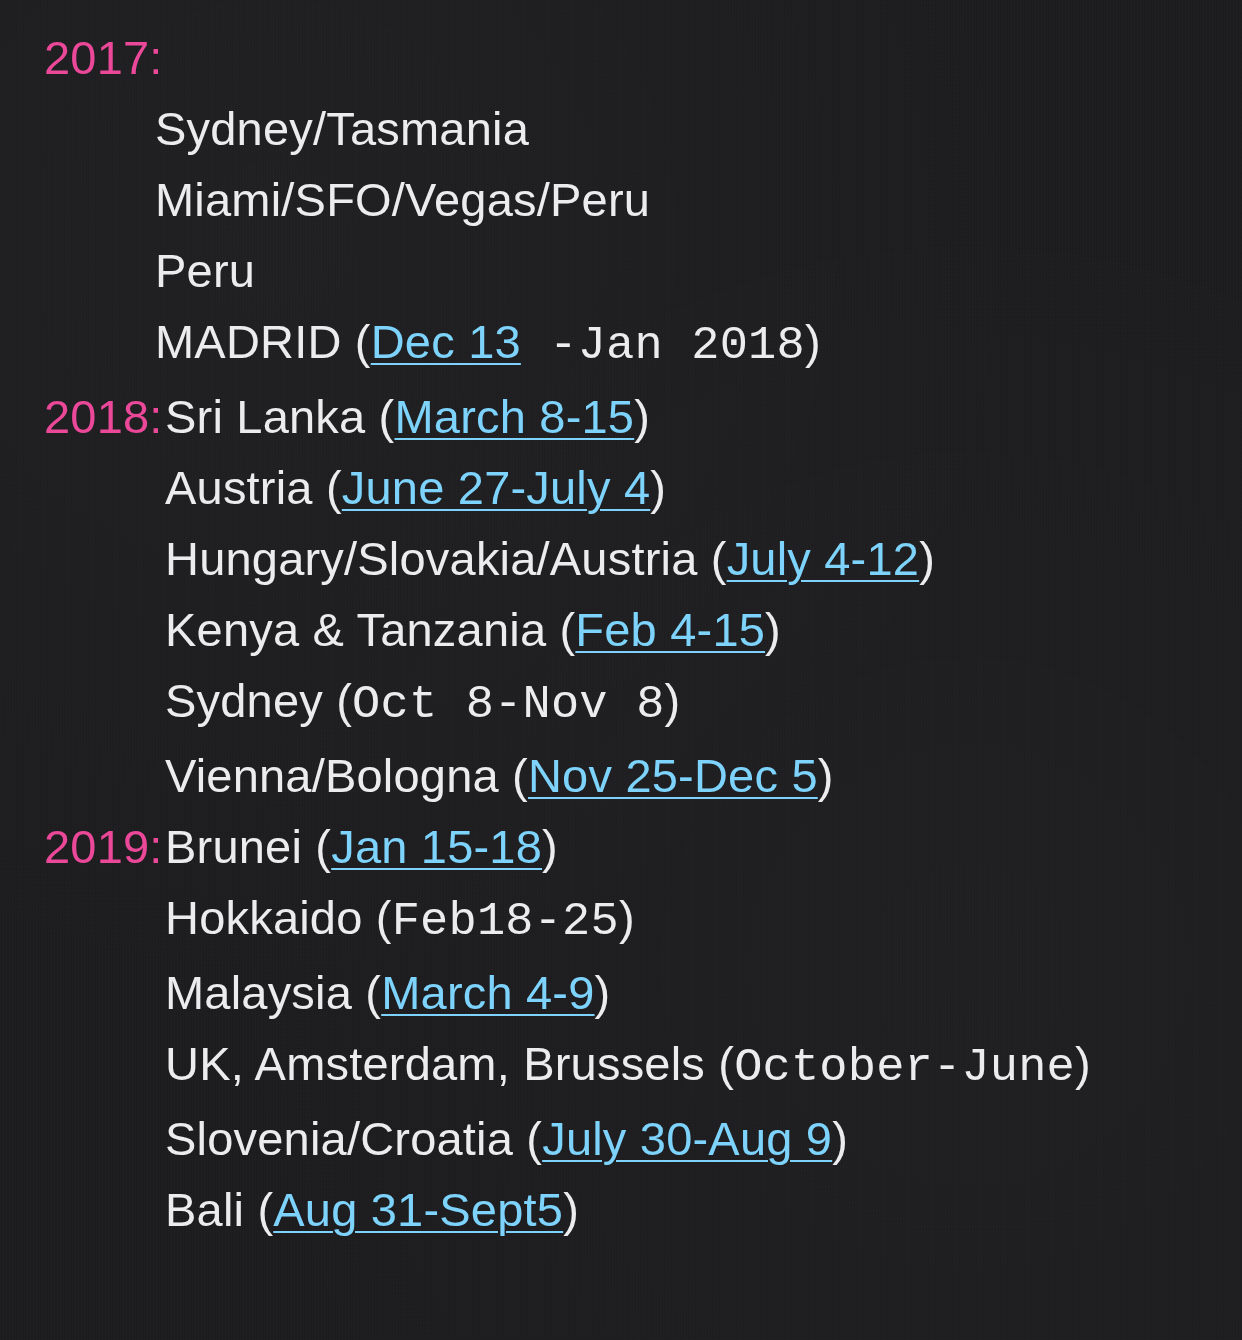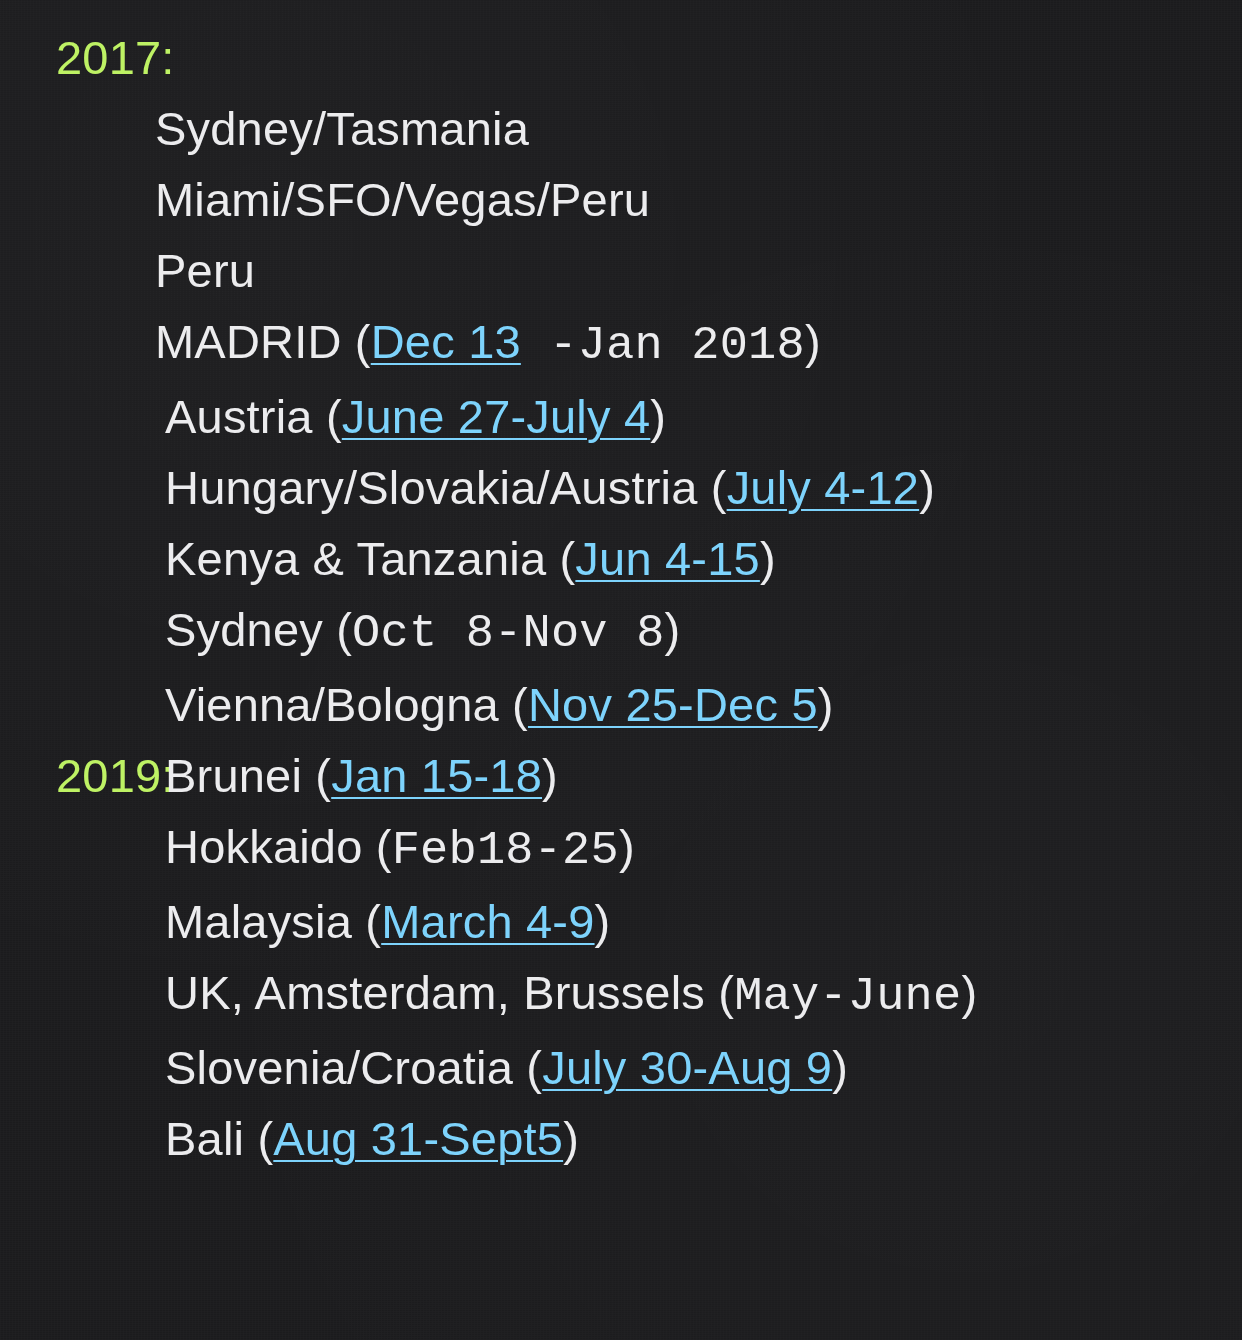--- a/index.html
+++ b/index.html
@@ -40,24 +40,24 @@
     display: flex;
     align-items: baseline;
     font-size: 47px;
     line-height: 71px;
     letter-spacing: 0.2px;
     white-space: nowrap;
   }
   .year-label {
     width: 165px;
     flex: 0 0 165px;
-    padding-left: 56px;
+    padding-left: 44px;
     box-sizing: border-box;
     font-size: 47px;
-    color: #bef264;
+    color: #ec4899;
   }
   .year-spacer {
     width: 165px;
     flex: 0 0 165px;
   }
   .entry-text {
     color: #ececee;
   }
   
   .block-0 .entry-text { margin-left: -10px; }
@@ -94,30 +94,34 @@
         <span class="year-spacer"></span>
         <span class="entry-text"><span>Peru</span></span>
       </div>
       <div class="line">
         <span class="year-spacer"></span>
         <span class="entry-text"><span>MADRID</span> (<span class="date-link">Dec 13</span><span class="plain"> -Jan 2018</span>)</span>
       </div>
     </div>
     <div class="year-block block-1">
       <div class="line">
+        <span class="year-label">2018:</span>
+        <span class="entry-text"><span>Sri Lanka</span> (<span class="date-link">March 8-15</span>)</span>
+      </div>
+      <div class="line">
         <span class="year-spacer"></span>
         <span class="entry-text"><span>Austria</span> (<span class="date-link">June 27-July 4</span>)</span>
       </div>
       <div class="line">
         <span class="year-spacer"></span>
         <span class="entry-text"><span>Hungary/Slovakia/Austria</span> (<span class="date-link">July 4-12</span>)</span>
       </div>
       <div class="line">
         <span class="year-spacer"></span>
-        <span class="entry-text"><span>Kenya &amp; Tanzania</span> (<span class="date-link">Jun 4-15</span>)</span>
+        <span class="entry-text"><span>Kenya &amp; Tanzania</span> (<span class="date-link">Feb 4-15</span>)</span>
       </div>
       <div class="line">
         <span class="year-spacer"></span>
         <span class="entry-text"><span>Sydney</span> (<span class="plain">Oct 8-Nov 8</span>)</span>
       </div>
       <div class="line">
         <span class="year-spacer"></span>
         <span class="entry-text"><span>Vienna/Bologna</span> (<span class="date-link">Nov 25-Dec 5</span>)</span>
       </div>
     </div>
@@ -129,21 +133,21 @@
       <div class="line">
         <span class="year-spacer"></span>
         <span class="entry-text"><span>Hokkaido</span> (<span class="plain">Feb18-25</span>)</span>
       </div>
       <div class="line">
         <span class="year-spacer"></span>
         <span class="entry-text"><span>Malaysia</span> (<span class="date-link">March 4-9</span>)</span>
       </div>
       <div class="line">
         <span class="year-spacer"></span>
-        <span class="entry-text"><span>UK, Amsterdam, Brussels</span> (<span class="plain">May-June</span>)</span>
+        <span class="entry-text"><span>UK, Amsterdam, Brussels</span> (<span class="plain">October-June</span>)</span>
       </div>
       <div class="line">
         <span class="year-spacer"></span>
         <span class="entry-text"><span>Slovenia/Croatia</span> (<span class="date-link">July 30-Aug 9</span>)</span>
       </div>
       <div class="line">
         <span class="year-spacer"></span>
         <span class="entry-text"><span>Bali</span> (<span class="date-link">Aug 31-Sept5</span>)</span>
       </div>
     </div>

